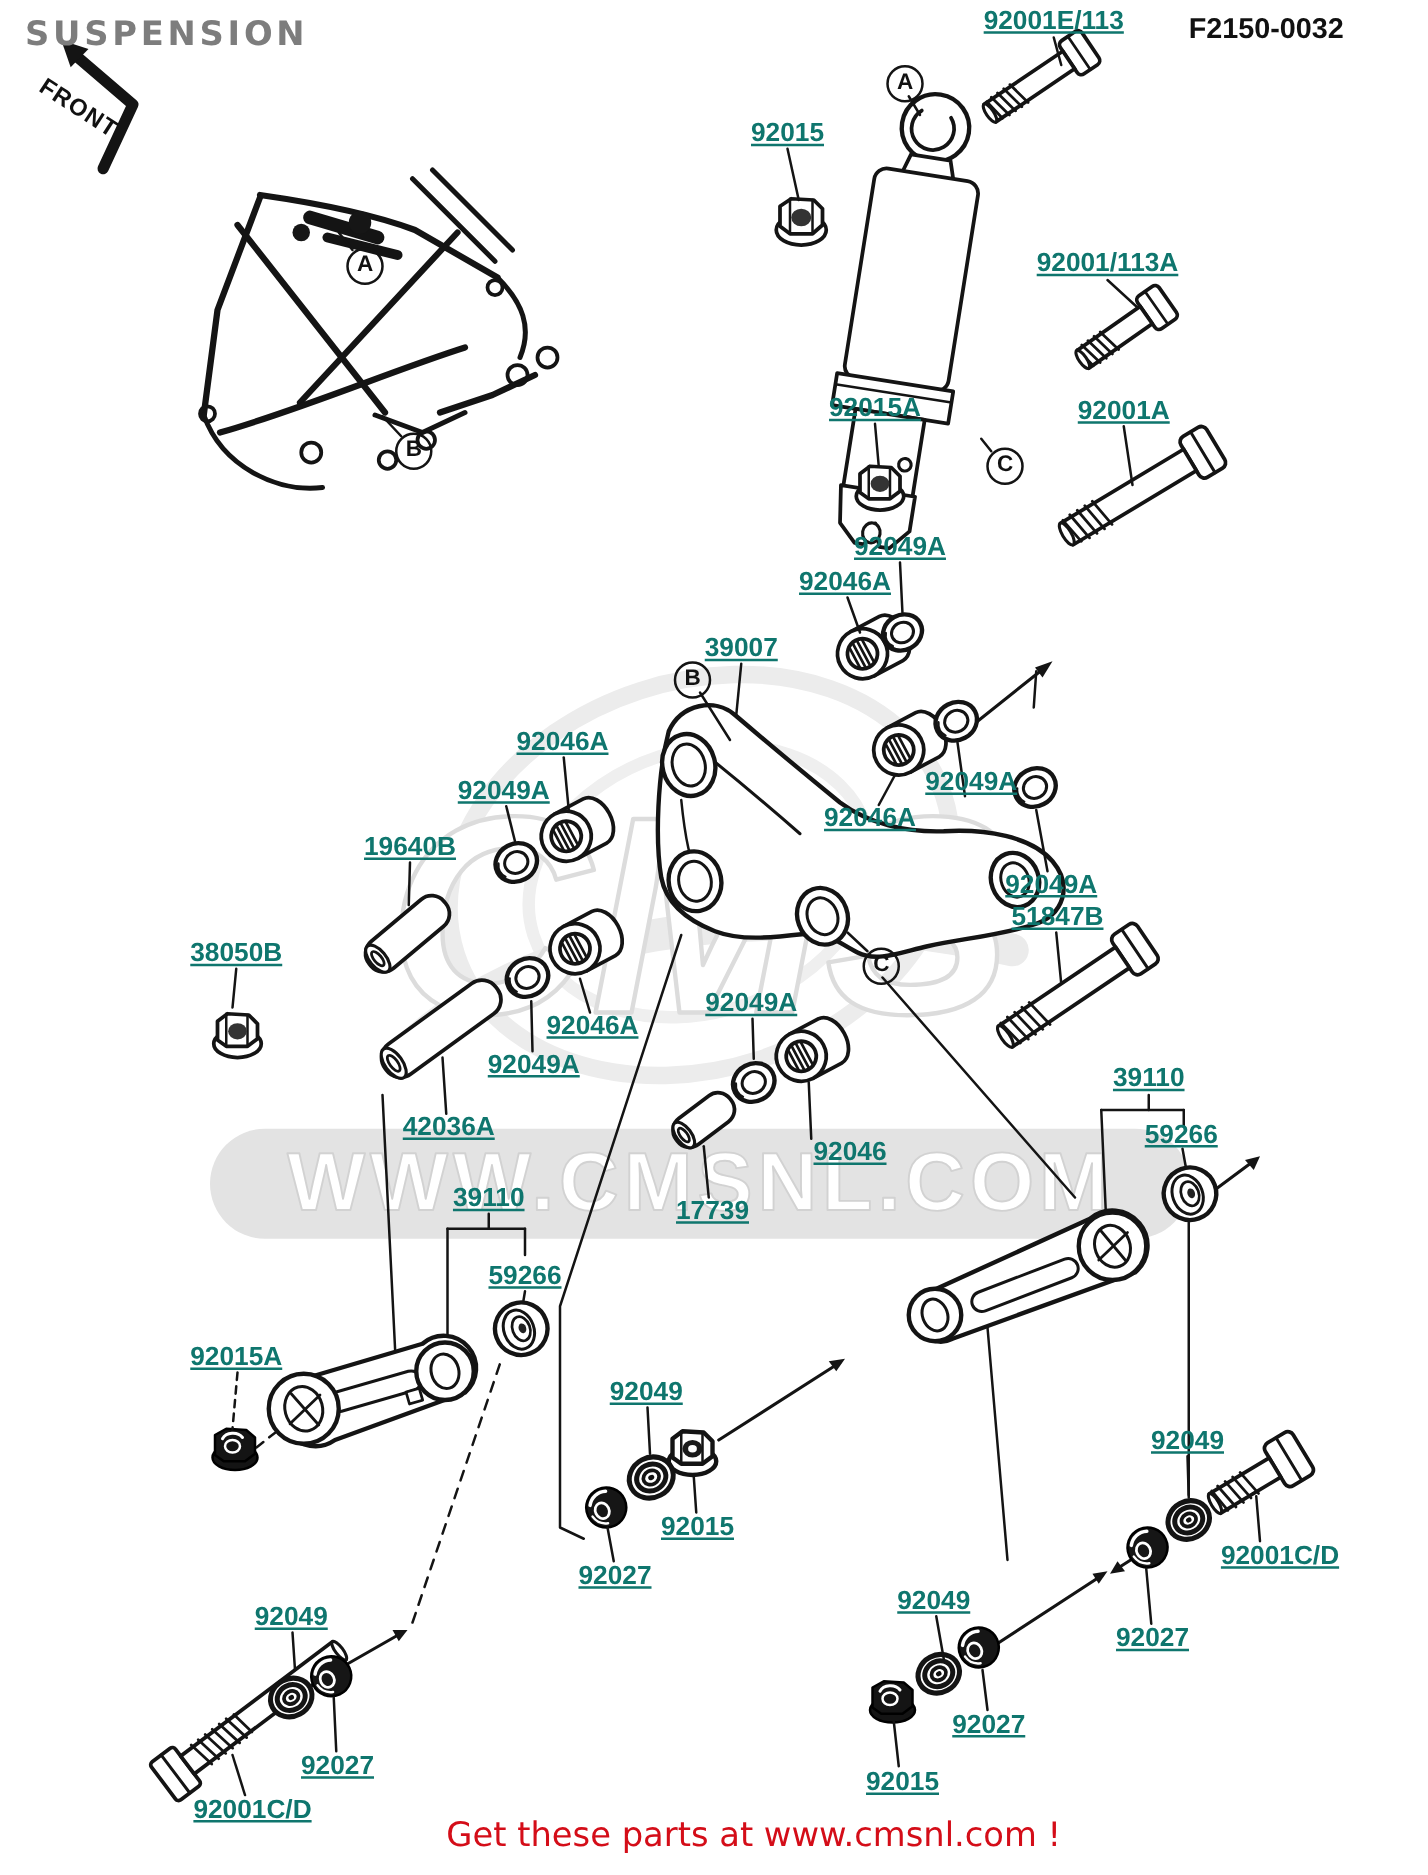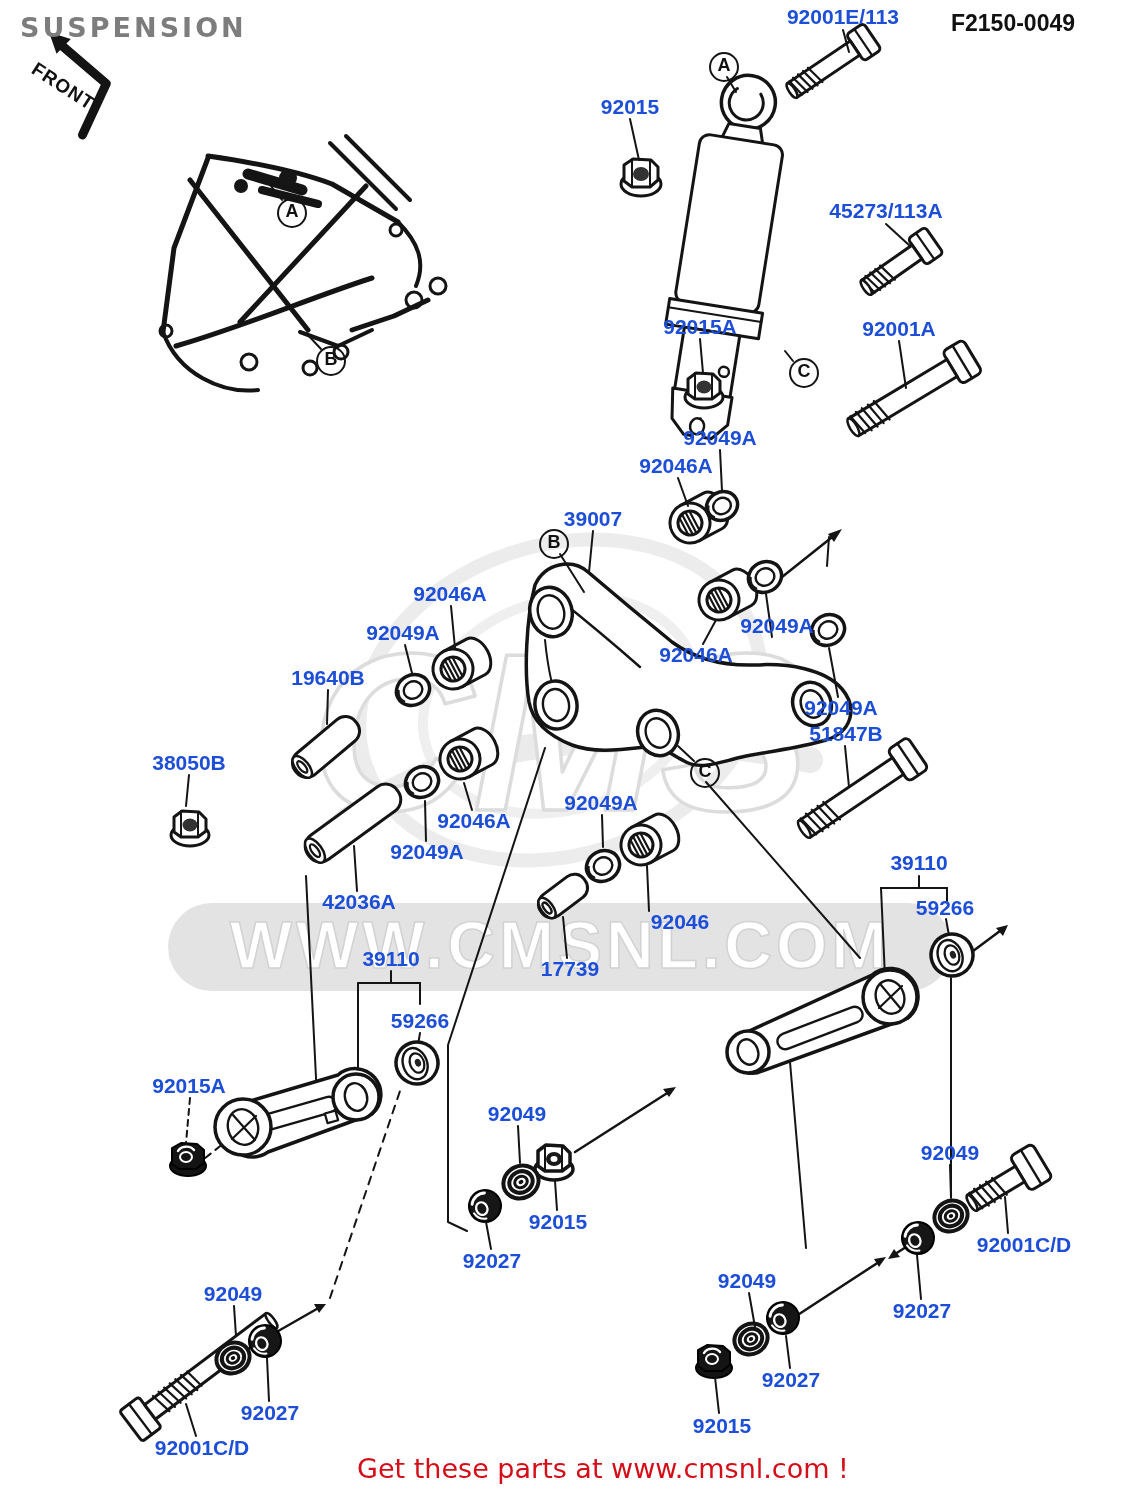--- a/index.html
+++ b/index.html
@@ -1,20 +1,20 @@
 <!DOCTYPE html>
 <html><head>
 <meta charset="utf-8">
 <style>
   html,body{margin:0;padding:0;background:#fff;}
   #stage{position:relative;width:1142px;height:1500px;background:#fff;overflow:hidden;
          font-family:"Liberation Sans", sans-serif;}
   #art{position:absolute;left:0;top:0;}
   .pl{position:absolute;transform:translate(-50%,-50%);font-size:21px;font-weight:bold;
-      color:#1d4ed8;white-space:nowrap;letter-spacing:0px;}
+      color:#0f766e;white-space:nowrap;letter-spacing:0px;text-decoration:underline;}
   .ref{position:absolute;width:26px;height:26px;margin-left:-13px;margin-top:-13px;
        border:2.5px solid #141414;border-radius:50%;text-align:center;line-height:23px;
        font-size:18px;font-weight:bold;color:#111;background:transparent;}
   .ttl{position:absolute;left:20px;top:12px;font-size:27px;font-weight:600;color:#7d7d7d;
        letter-spacing:3px;font-family:"DejaVu Sans", sans-serif;}
   .code{position:absolute;transform:translate(-50%,-50%);left:1013px;top:23px;font-size:23px;
         font-weight:600;color:#111;}
   .foot{position:absolute;left:571px;top:1468px;transform:translate(-50%,-50%);
         font-size:27px;color:#d40d18;font-family:"DejaVu Sans", sans-serif;white-space:nowrap;margin-left:32px;}
   svg text{font-family:"Liberation Sans", sans-serif;}
@@ -418,25 +418,25 @@
     <line x1="727" y1="77" x2="736" y2="92"></line>
     <line x1="282" y1="200" x2="271" y2="186"></line>
     <line x1="321" y1="349" x2="306" y2="333"></line>
     <line x1="560" y1="554" x2="584" y2="592"></line>
     <line x1="793" y1="361" x2="785" y2="351"></line>
     <line x1="694" y1="761" x2="678" y2="746"></line>
   </g>
 </svg>
 
 <div class="ttl">SUSPENSION</div>
-<div class="code">F2150-0049</div>
+<div class="code">F2150-0032</div>
 
 <div class="pl" style="left:843px;top:17px">92001E/113</div>
 <div class="pl" style="left:630px;top:107px">92015</div>
-<div class="pl" style="left:886px;top:211px">45273/113A</div>
+<div class="pl" style="left:886px;top:211px">92001/113A</div>
 <div class="pl" style="left:700px;top:327px">92015A</div>
 <div class="pl" style="left:899px;top:329px">92001A</div>
 <div class="pl" style="left:720px;top:438px">92049A</div>
 <div class="pl" style="left:676px;top:466px">92046A</div>
 <div class="pl" style="left:593px;top:519px">39007</div>
 <div class="pl" style="left:450px;top:594px">92046A</div>
 <div class="pl" style="left:403px;top:633px">92049A</div>
 <div class="pl" style="left:777px;top:626px">92049A</div>
 <div class="pl" style="left:696px;top:655px">92046A</div>
 <div class="pl" style="left:328px;top:678px">19640B</div>

